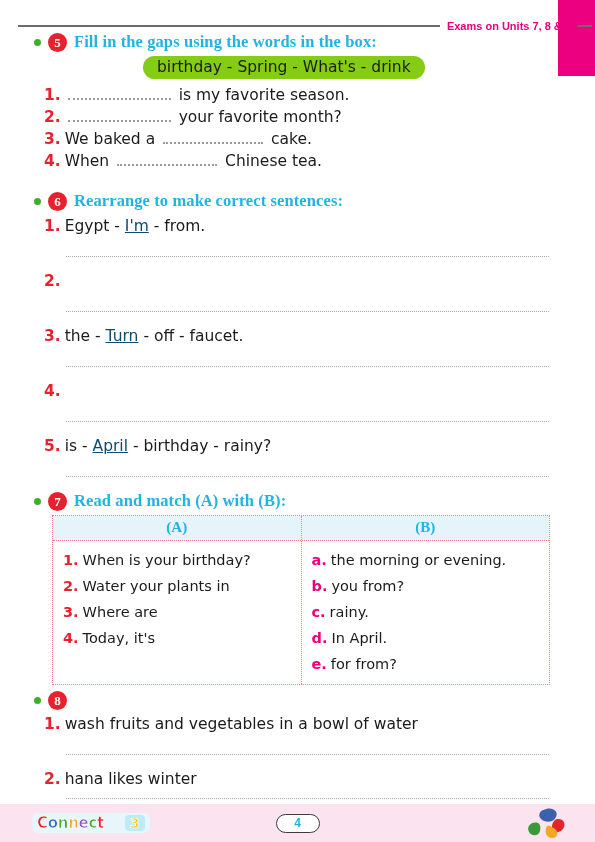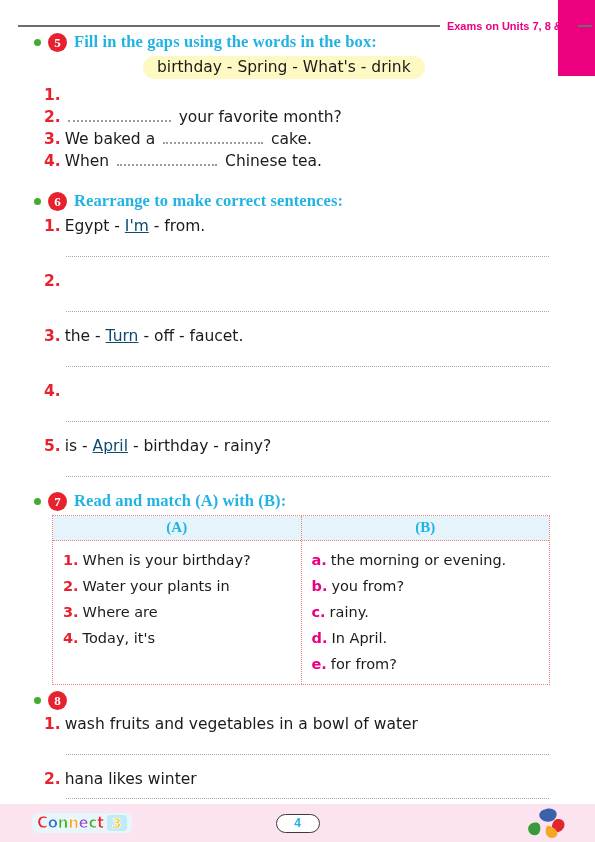--- a/index.html
+++ b/index.html
@@ -57,21 +57,21 @@
   .ex-title{
     color:#21b3e3;
     font-family:"Liberation Serif", serif;
     font-weight:bold; font-size:16.5px;
     letter-spacing:.1px;
   }
 
   
   .wordbank-row{ display:flex; justify-content:flex-start; padding-left:143px; margin-top:4px;}
   .wordbank{
-    background:#fef9c3; border-radius:13px;
+    background:#84cc16; border-radius:13px;
     padding:2px 14px 3px 14px;
     font-family:"DejaVu Sans", sans-serif;
     font-size:15.5px; color:#1b1b1b; white-space:nowrap;
   }
 
   
   .q{
     display:flex; align-items:baseline;
     padding-left:44px; padding-right:46px;
     font-size:15.5px; color:#1b1b1b;
@@ -128,21 +128,21 @@
     width:595px; height:38px;
     background:#fbe3ef;
     display:flex; align-items:center;
   }
   .footer-dotline{
     position:absolute; bottom:43px; left:66px; right:46px;
     border-bottom:1.5px dotted #a9a9a9; height:1px;
   }
   .logo{
     position:absolute; left:32px;
-    display:flex; align-items:center; gap:3px;
+    display:flex; align-items:center; gap:21px;
     background:#e7f6fb; border-radius:6px; padding:1px 5px;
   }
   .logo-word{
     font-family:"DejaVu Sans", sans-serif;
     font-weight:bold; font-size:15px; letter-spacing:-.3px;
     -webkit-text-stroke:0.7px #ffffff;
   }
   .logo-word span{ display:inline-block; }
   .logo-num{
     background:#bfeaf7; border-radius:4px;
@@ -179,20 +179,24 @@
       <div class="num-badge">5</div>
       <div class="ex-title">Fill in the gaps using the words in the box:</div>
     </div>
 
     <div class="wordbank-row">
       <div class="wordbank">birthday - Spring - What's - drink</div>
     </div>
 
     <div class="q" style="margin-top:7px;">
       <span class="q-num">1.</span>
+      <span class="q-body">
+        <span class="blank-inline" style="width:103px;"></span>
+        <span>is my favorite season.</span>
+      </span>
     </div>
 
     <div class="q" style="margin-top:4px;">
       <span class="q-num">2.</span>
       <span class="q-body">
         <span class="blank-inline" style="width:103px;"></span>
         <span>your favorite month?</span>
       </span>
     </div>
 

